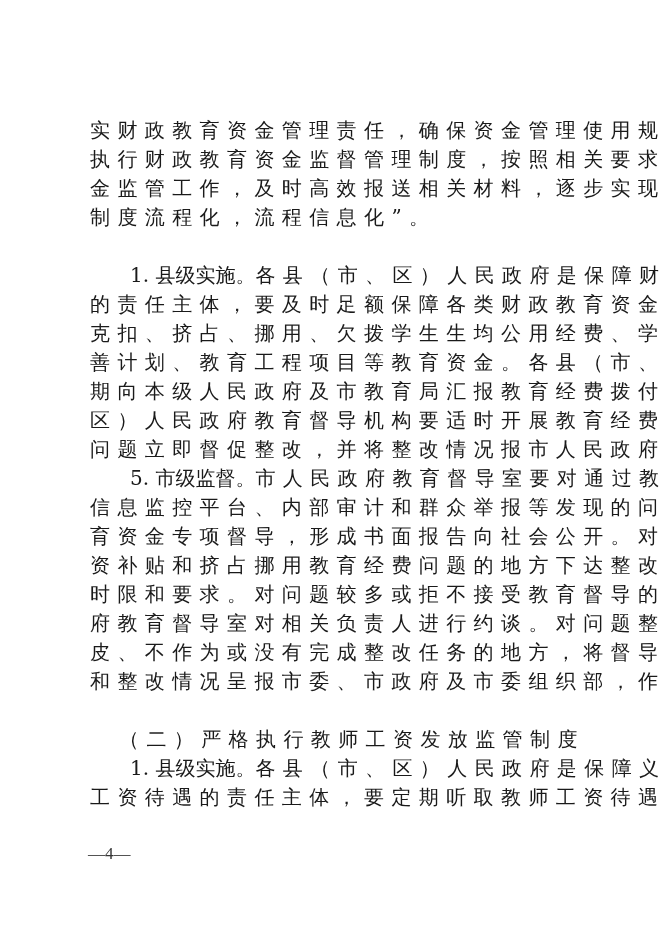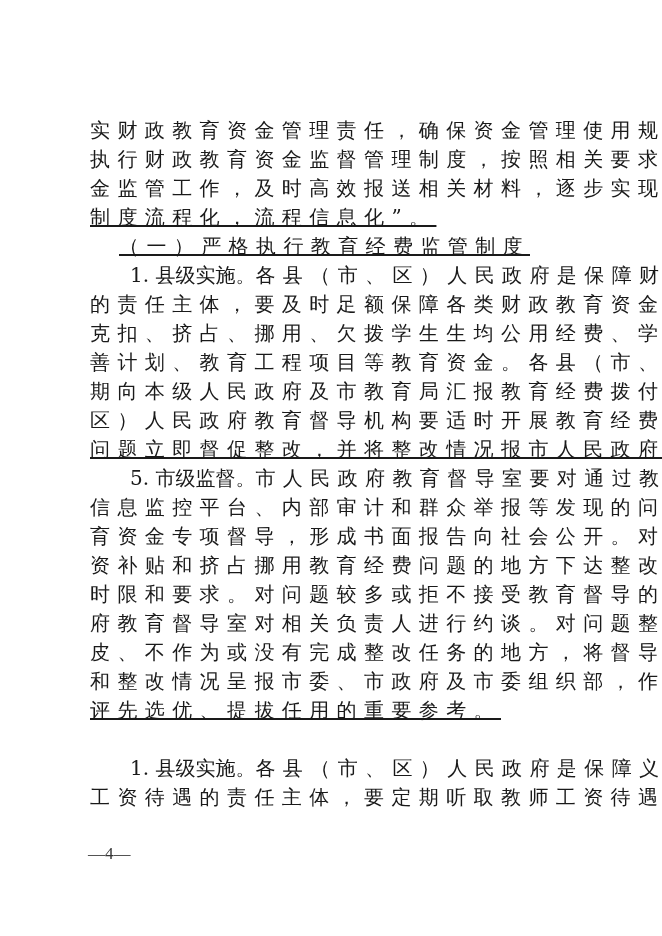--- a/index.html
+++ b/index.html
@@ -12,57 +12,56 @@
     height: 29px;
     line-height: 29px;
     font-family: "DejaVu Serif", "Liberation Serif", serif;
     font-size: 20px;
     color: #1a1a1a;
     white-space: nowrap;
     letter-spacing: 7.4px;
     text-align: justify;
     text-align-last: justify;
   }
-  .line.last { text-align-last: left; text-decoration: underline; }
+  .line.last { text-align-last: left; }
   .line.indent1 { left: 119px; width: 461px; }
   .line.indent2 { left: 130px; width: 450px; }
   .line b { font-weight: normal; letter-spacing: 0; }
   .pagenum {
     position: absolute; left: 88px; top: 844px;
     font-family: "Liberation Serif", serif;
     font-size: 17px; color: #333;
   }
 </style>
 </head>
 <body>
 
 <div class="page">
   <div class="line" style="top:116px">实财政教育资金管理责任，确保资金管理使用规范安全。要严格</div>
   <div class="line" style="top:145px">执行财政教育资金监督管理制度，按照相关要求开展财政教育资</div>
   <div class="line" style="top:174px">金监管工作，及时高效报送相关材料，逐步实现“管理制度化，</div>
   <div class="line last" style="top:203px">制度流程化，流程信息化”。</div>
 
-  <div class="line last indent1" style="top:232px">（一）严格执行教育经费监管制度</div>
 
   <div class="line indent2" style="top:261px"><b>1. 县级实施。</b><span>各县（市、区）人民政府是保障财政教育资金</span></div>
   <div class="line" style="top:290px">的责任主体，要及时足额保障各类财政教育资金投入，严禁截留、</div>
   <div class="line" style="top:319px">克扣、挤占、挪用、欠拨学生生均公用经费、学生资助、营养改</div>
   <div class="line" style="top:348px">善计划、教育工程项目等教育资金。各县（市、区）教育局要定</div>
   <div class="line" style="top:377px">期向本级人民政府及市教育局汇报教育经费拨付情况，县（市、</div>
   <div class="line" style="top:406px">区）人民政府教育督导机构要适时开展教育经费专项督导，发现</div>
   <div class="line last" style="top:435px">问题立即督促整改，并将整改情况报市人民政府教育督导室。</div>
 
   <div class="line indent2" style="top:464px"><b>5. 市级监督。</b><span>市人民政府教育督导室要对通过教育经费管理</span></div>
   <div class="line" style="top:493px">信息监控平台、内部审计和群众举报等发现的问题，及时开展教</div>
   <div class="line" style="top:522px">育资金专项督导，形成书面报告向社会公开。对存在拖欠教师工</div>
   <div class="line" style="top:551px">资补贴和挤占挪用教育经费问题的地方下达整改决定，提出整改</div>
   <div class="line" style="top:580px">时限和要求。对问题较多或拒不接受教育督导的地方，市人民政</div>
   <div class="line" style="top:609px">府教育督导室对相关负责人进行约谈。对问题整改不力、推诿扯</div>
   <div class="line" style="top:638px">皮、不作为或没有完成整改任务的地方，将督导结果、工作表现</div>
   <div class="line" style="top:667px">和整改情况呈报市委、市政府及市委组织部，作为领导班子成员</div>
-  <div class="line last" style="top:696px">评先选优、提拔任用的重要参考。</div>
 
+  <div class="line last indent1" style="top:725px">（二）严格执行教师工资发放监管制度</div>
 
   <div class="line indent2" style="top:754px"><b>1. 县级实施。</b><span>各县（市、区）人民政府是保障义务教育教师</span></div>
   <div class="line" style="top:783px">工资待遇的责任主体，要定期听取教师工资待遇保障情况汇报，</div>
 
   <div class="pagenum">—4—</div>
 </div>
 
 </body></html>

